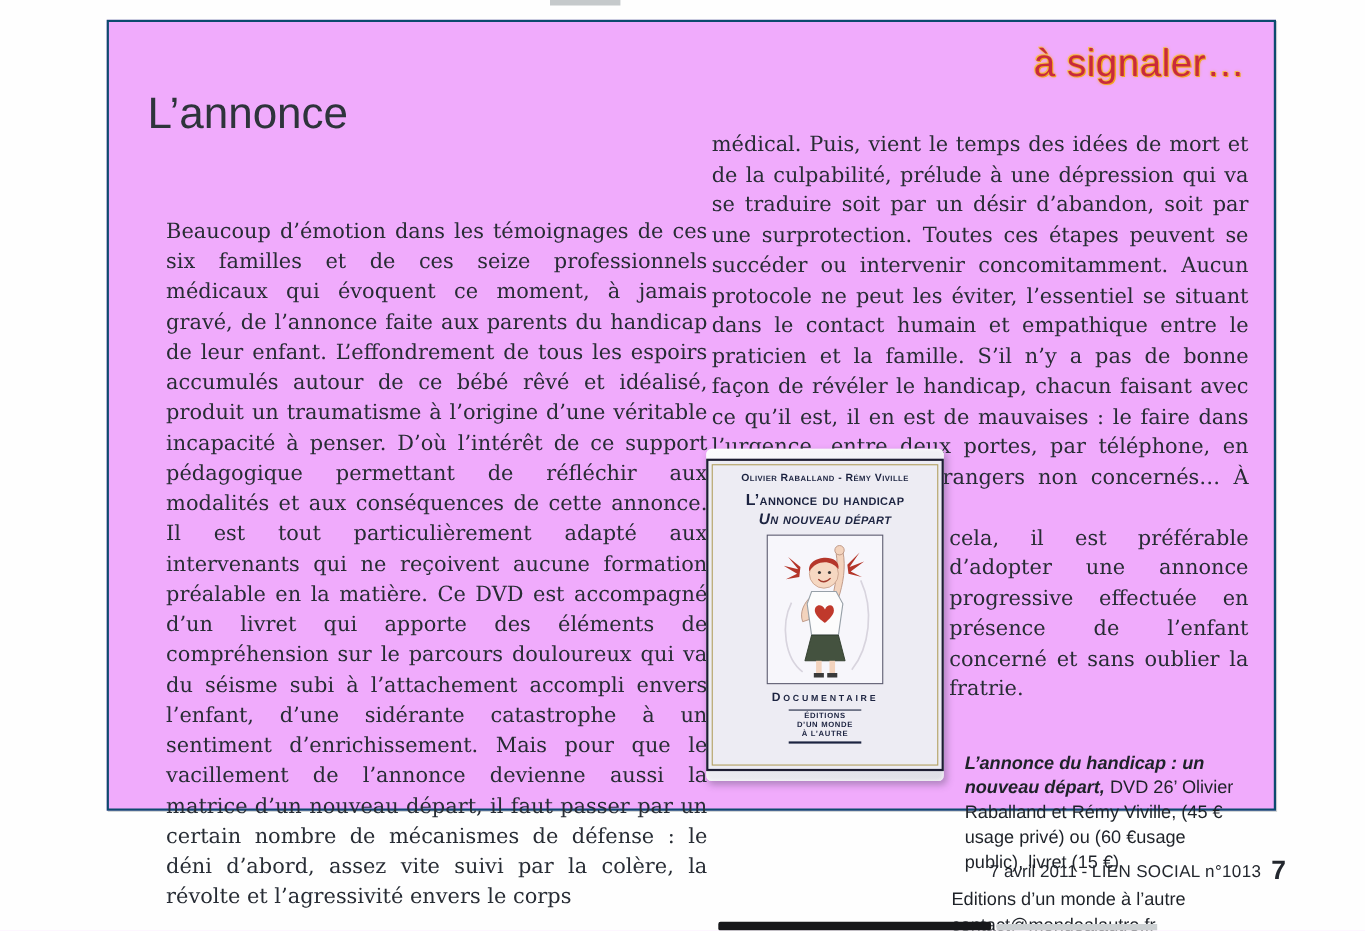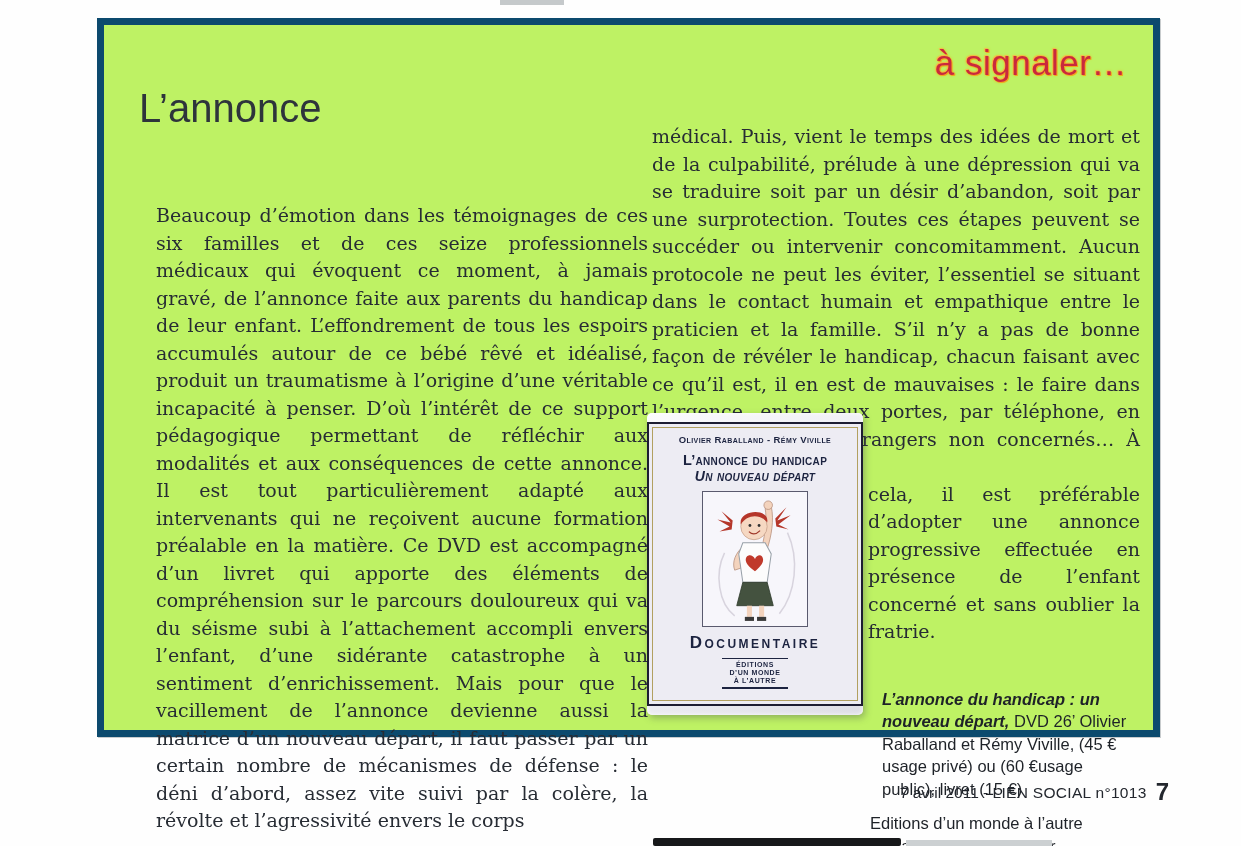--- a/index.html
+++ b/index.html
@@ -12,22 +12,22 @@
   .scan {
     position: relative;
     width: 1241px; height: 846px;
     background: #fefefe;
   }
   
   .panel {
     position: absolute;
     left: 97px; top: 18px;
     width: 1063px; height: 719px;
-    background: #bef264;
-    border: 7px solid #0c4a6e;
+    background: #f0abfc;
+    border: 2px solid #0c4a6e;
     box-sizing: border-box;
     box-shadow: 1px 1px 0 #c8ccce;
   }
   
   .signaler {
     position: absolute;
     top: 18px; right: 26px;
     font-size: 35px;
     font-weight: 400;
     letter-spacing: 0.5px;
@@ -110,21 +110,21 @@
     letter-spacing: 0.3px;
   }
   .dvd-illustration {
     width: 106px; height: 136px;
     margin: 7px auto 6px;
     background: #f7f6fb;
     border: 1px solid #5a5a6e;
     box-sizing: border-box;
   }
   .dvd-genre {
-    font-size: 17px; font-weight: bold;
+    font-size: 11px; font-weight: bold;
     font-variant: small-caps;
     letter-spacing: 2.5px;
   }
   .dvd-pub {
     margin: 5px auto 0;
     width: 66px;
     border-top: 1px solid #1c2340;
     border-bottom: 2px solid #1c2340;
     padding: 2px 0;
     font-size: 7px; line-height: 8px;

